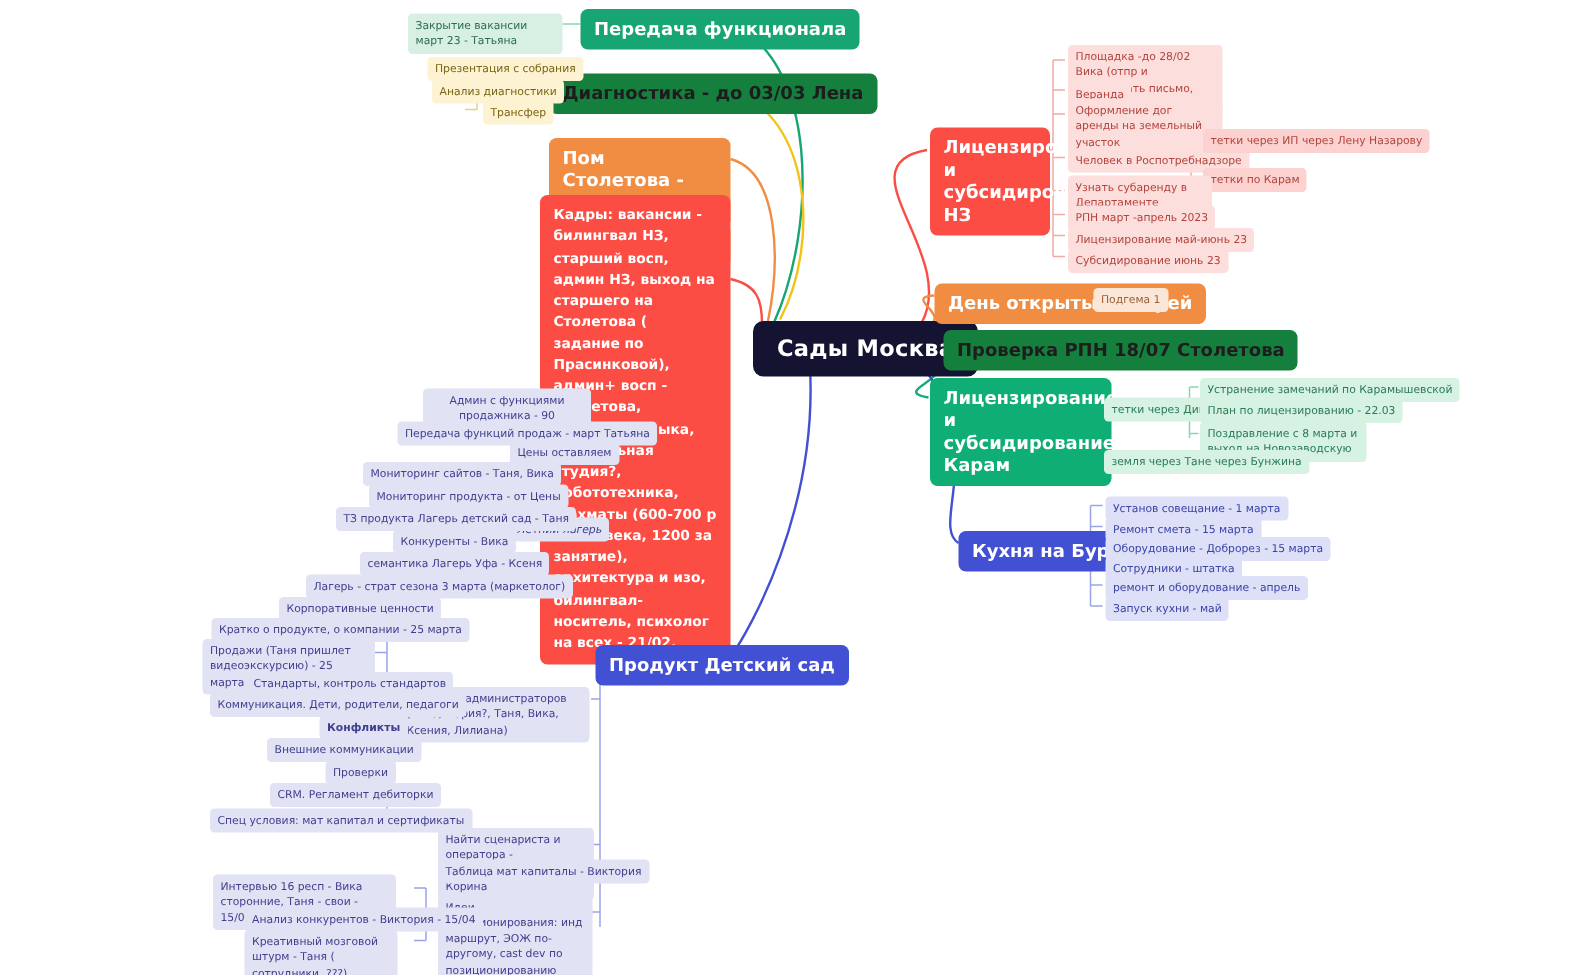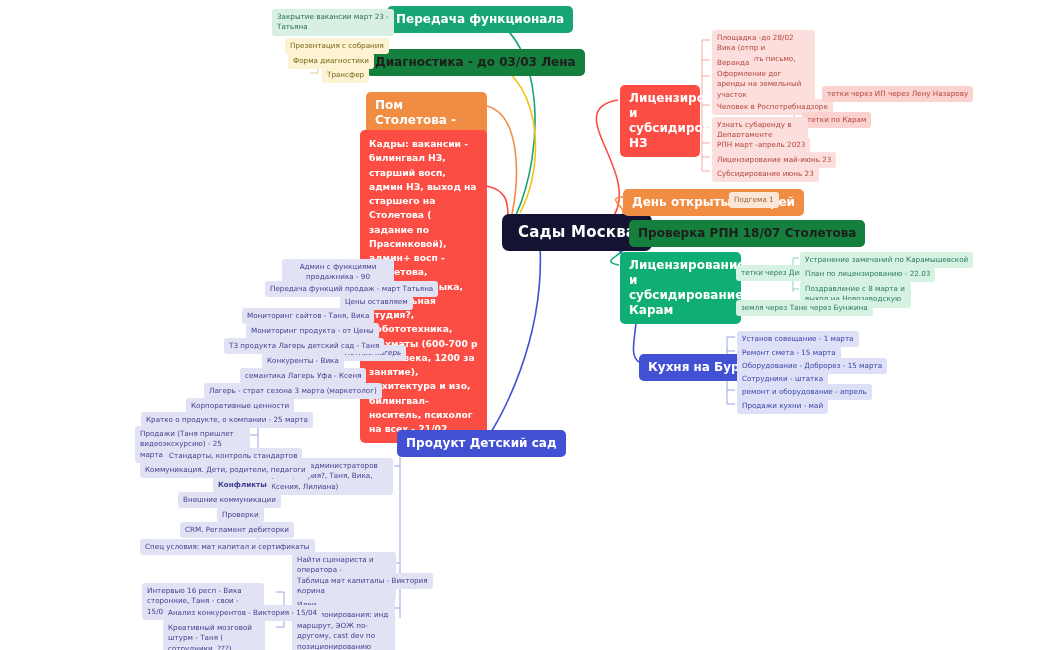--- a/index.html
+++ b/index.html
@@ -116,38 +116,38 @@
     </g>
 
     <g fill="none" stroke="#9aa4e8" stroke-width="1">
       <path d="M290,608 L284,608 M284,592 L284,627 M284,592 L276,592 M284,610 L276,610 M284,627 L276,627"></path>
     </g>
   </svg>
 
   <div class="node root" style="left:502px; top:214px;">Сады Москва</div>
 
   <div class="node topic t-green" style="left:387px; top:6px;">Передача функционала</div>
-  <div class="node leaf l-green" style="left:272px; top:9px; width:122px;">Закрытие вакансии март 23 - Татьяна</div>
+  <div class="node leaf l-green" style="left:272px; top:9px; width:103px;">Закрытие вакансии март 23 - Татьяна</div>
 
   <div class="node topic t-yellow" style="left:366px; top:49px;">Диагностика  - до 03/03 Лена</div>
   <div class="node leaf l-cream" style="left:285px; top:38px;">Презентация с собрания</div>
-  <div class="node leaf l-cream" style="left:288px; top:53px;">Форма диагностики</div>
+  <div class="node leaf l-cream" style="left:288px; top:53px;">Анализ диагностики</div>
   <div class="node leaf l-cream" style="left:322px; top:67px;">Трансфер</div>
 
   <div class="node topic t-orange" style="left:366px; top:92px; width:121px;">Пом Столетова - офиц трудоустройство нуда? Ксения</div>
 
   <div class="node redblock" style="left:360px; top:130px; width:127px;">Кадры: вакансии - билингвал НЗ, старший восп, админ НЗ, выход на старшего на Столетова ( задание по Прасинковой), админ+ восп  - Столетова,  логопед, музыка, театральная студия?, робототехника, шахматы (600-700 р с человека, 1200 за занятие), архитектура и изо, билингвал-носитель, психолог на всех -  21/02.</div>
 
   <div class="node topic t-red" style="left:620px; top:85px; width:80px;">Лицензирование и субсидирование НЗ</div>
 
   <div class="node leaf l-pink" style="left:712px; top:30px; width:103px;">Площадка -до 28/02 Вика (отпр и согласовать письмо, проект)</div>
   <div class="node leaf l-pink" style="left:712px; top:55px;">Веранда</div>
   <div class="node leaf l-pink" style="left:712px; top:66px; width:103px;">Оформление дог аренды на земельный участок</div>
   <div class="node leaf l-pink" style="left:712px; top:99px;">Человек в Роспотребнадзоре</div>
-  <div class="node leaf l-pinkd" style="left:802px; top:86px;margin-left:20px;">тетки через ИП через Лену Назарову</div>
+  <div class="node leaf l-pinkd" style="left:802px; top:86px;">тетки через ИП через Лену Назарову</div>
   <div class="node leaf l-pinkd" style="left:802px; top:112px;">тетки по Карам</div>
   <div class="node leaf l-pink" style="left:712px; top:117px; width:96px;">Узнать субаренду в Департаменте имущества</div>
   <div class="node leaf l-pink" style="left:712px; top:137px;">РПН март -апрель 2023</div>
   <div class="node leaf l-pink" style="left:712px; top:152px;">Лицензирование май-июнь 23</div>
   <div class="node leaf l-pink" style="left:712px; top:166px;">Субсидирование июнь 23</div>
 
   <div class="node topic t-orange" style="left:623px; top:189px;">День открытых Дверей</div>
   <div class="node leaf l-peach" style="left:729px; top:192px;">Подгема 1</div>
 
   <div class="node topic t-yellow" style="left:629px; top:220px;">Проверка РПН 18/07 Столетова</div>
@@ -158,21 +158,21 @@
   <div class="node leaf l-mint" style="left:800px; top:266px;">План по лицензированию  - 22.03</div>
   <div class="node leaf l-mint" style="left:800px; top:281px; width:111px;">Поздравление с 8 марта и выход на Новозаводскую</div>
   <div class="node leaf l-mint" style="left:736px; top:300px;">земля через Тане через Бунжина</div>
 
   <div class="node topic t-blue" style="left:639px; top:354px;">Кухня на Бурденко</div>
   <div class="node leaf l-blue" style="left:737px; top:331px;">Установ совещание - 1 марта</div>
   <div class="node leaf l-blue" style="left:737px; top:345px;">Ремонт смета - 15 марта</div>
   <div class="node leaf l-blue" style="left:737px; top:358px;">Оборудование - Доброрез - 15 марта</div>
   <div class="node leaf l-blue" style="left:737px; top:371px;">Сотрудники - штатка</div>
   <div class="node leaf l-blue" style="left:737px; top:384px;">ремонт и оборудование - апрель</div>
-  <div class="node leaf l-blue" style="left:737px; top:398px;">Продажи кухни - май</div>
+  <div class="node leaf l-blue" style="left:737px; top:398px;">Запуск кухни - май</div>
 
   <div class="node topic t-blue" style="left:397px; top:430px;">Продукт Детский сад</div>
 
   <div class="node leaf l-lav" style="left:282px; top:259px; width:112px; text-align:center;">Админ с функциями продажника - 90 Виктория февраль</div>
   <div class="node leaf l-lav" style="left:265px; top:281px;">Передача функций продаж - март Татьяна</div>
   <div class="node leaf l-lav" style="left:340px; top:294px;">Цены оставляем</div>
 
   <div class="node leaf l-lav italic" style="left:340px; top:345px;">Летний лагерь</div>
   <div class="node leaf l-lav" style="left:242px; top:308px;">Мониторинг сайтов - Таня, Вика</div>
   <div class="node leaf l-lav" style="left:246px; top:323px;">Мониторинг продукта - от Цены</div>

